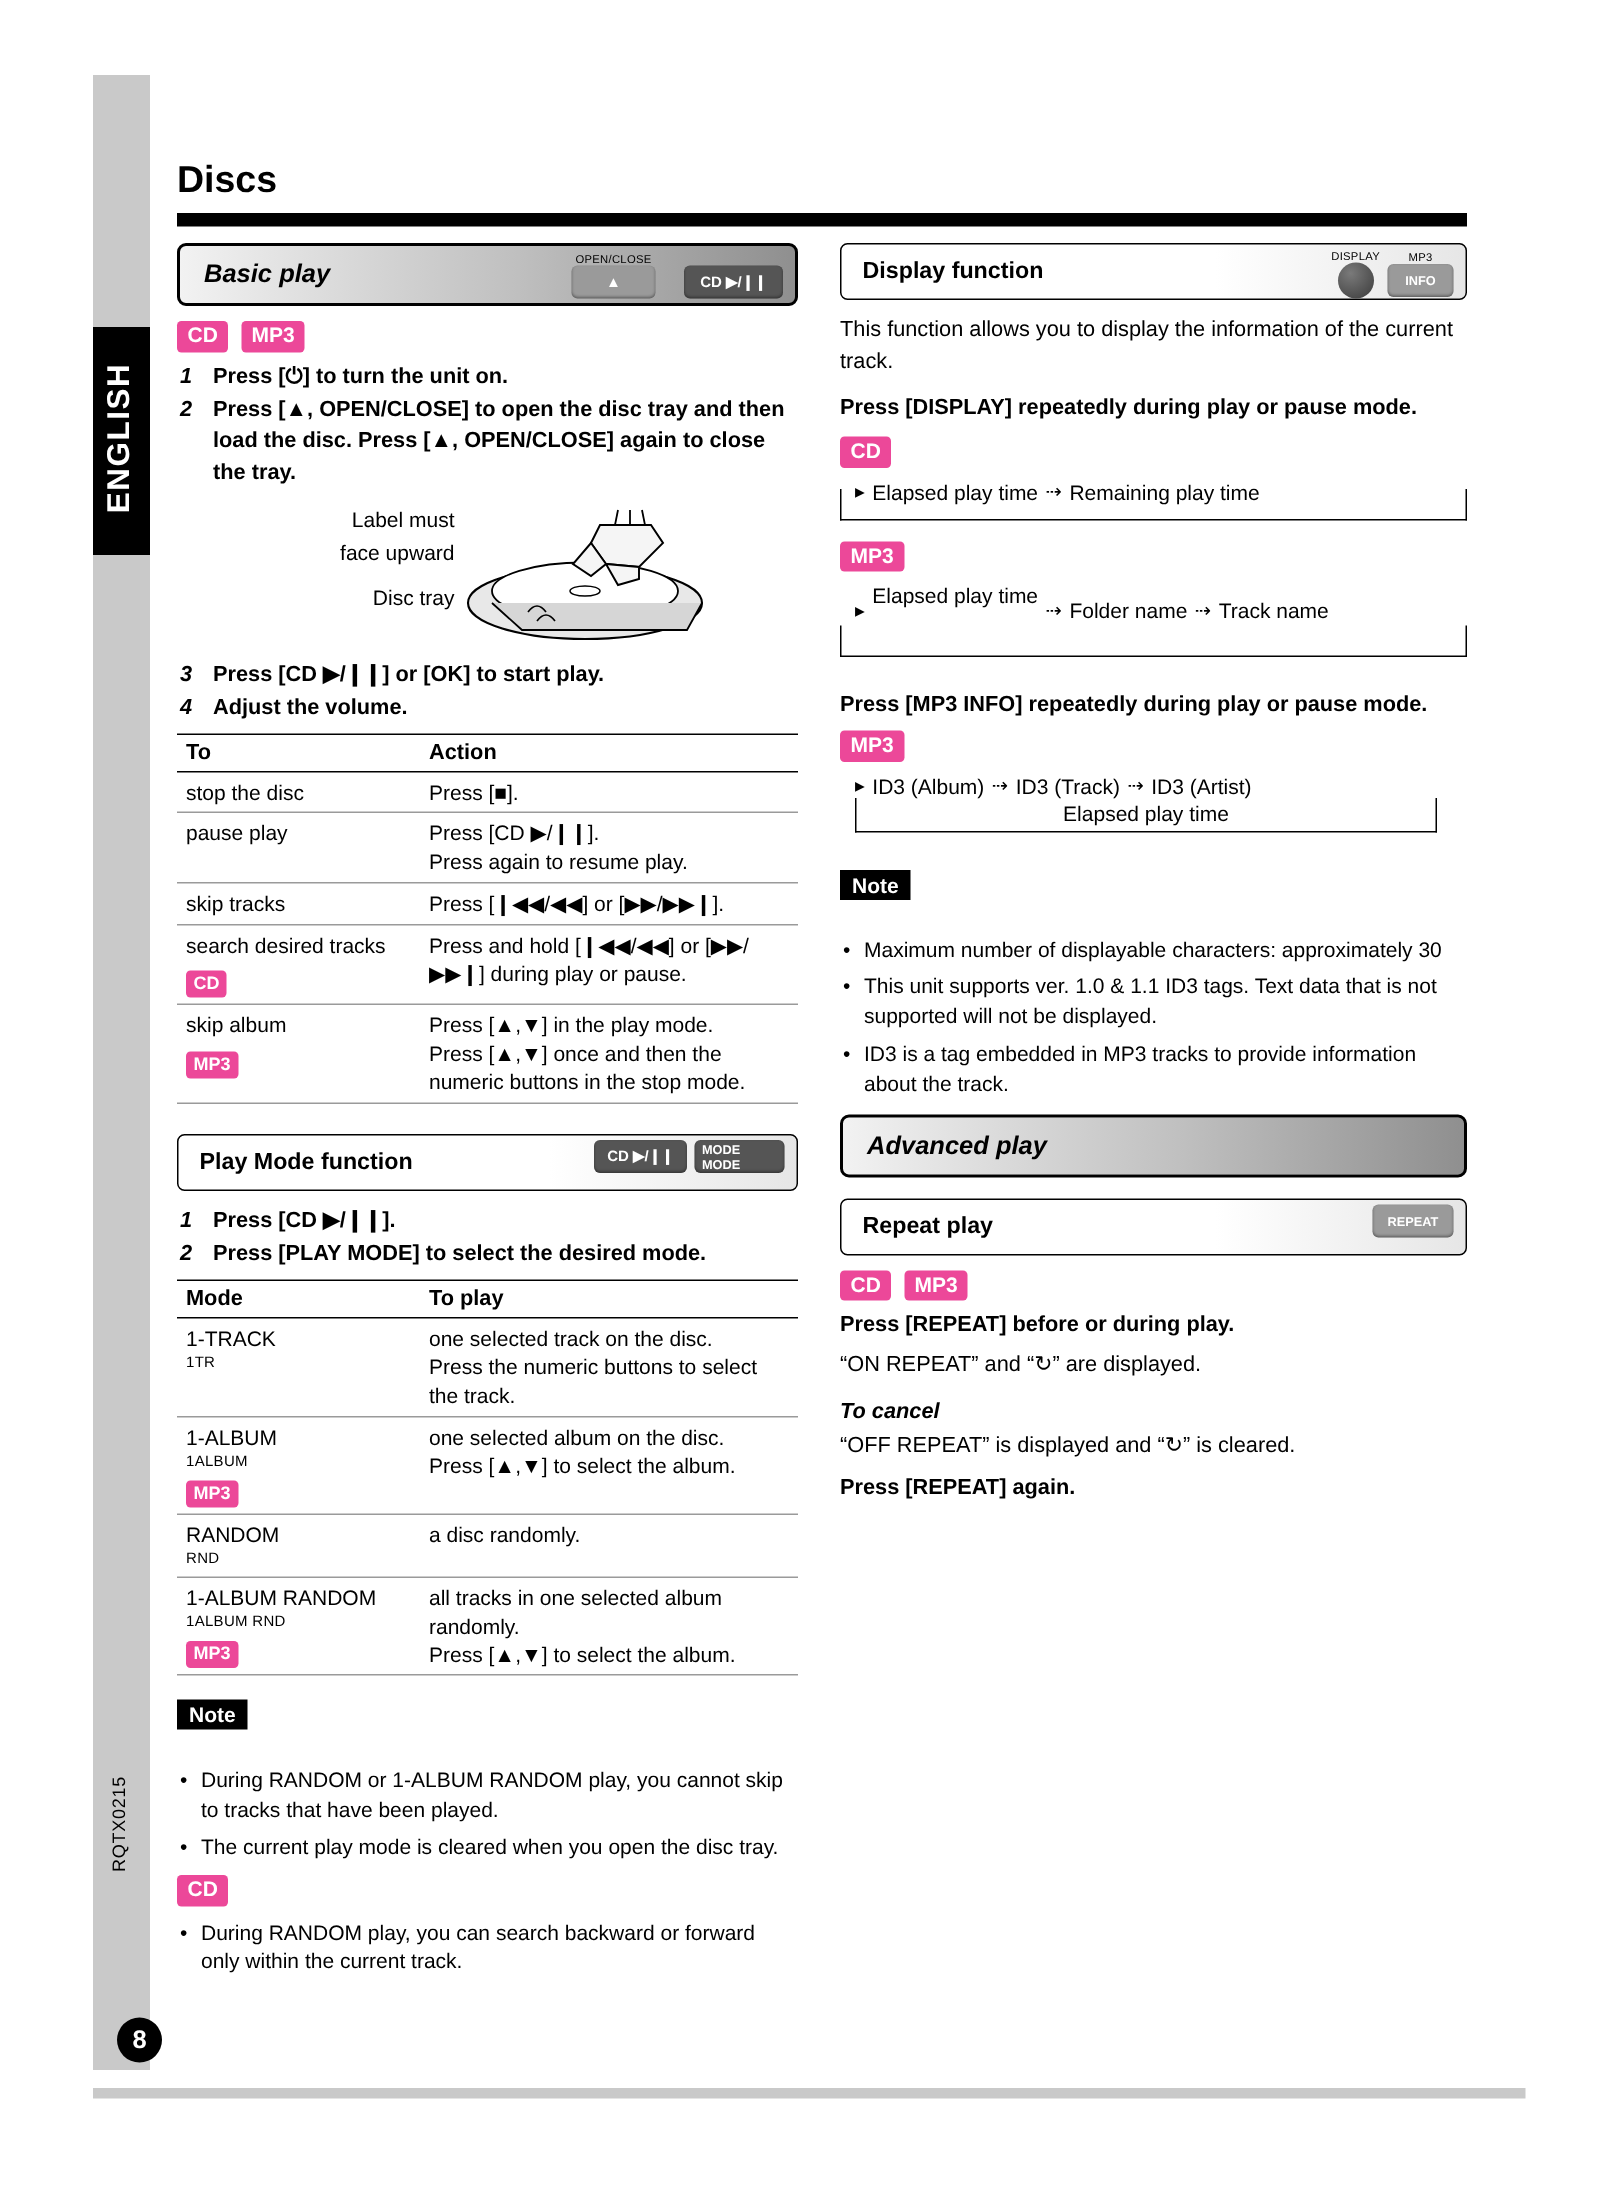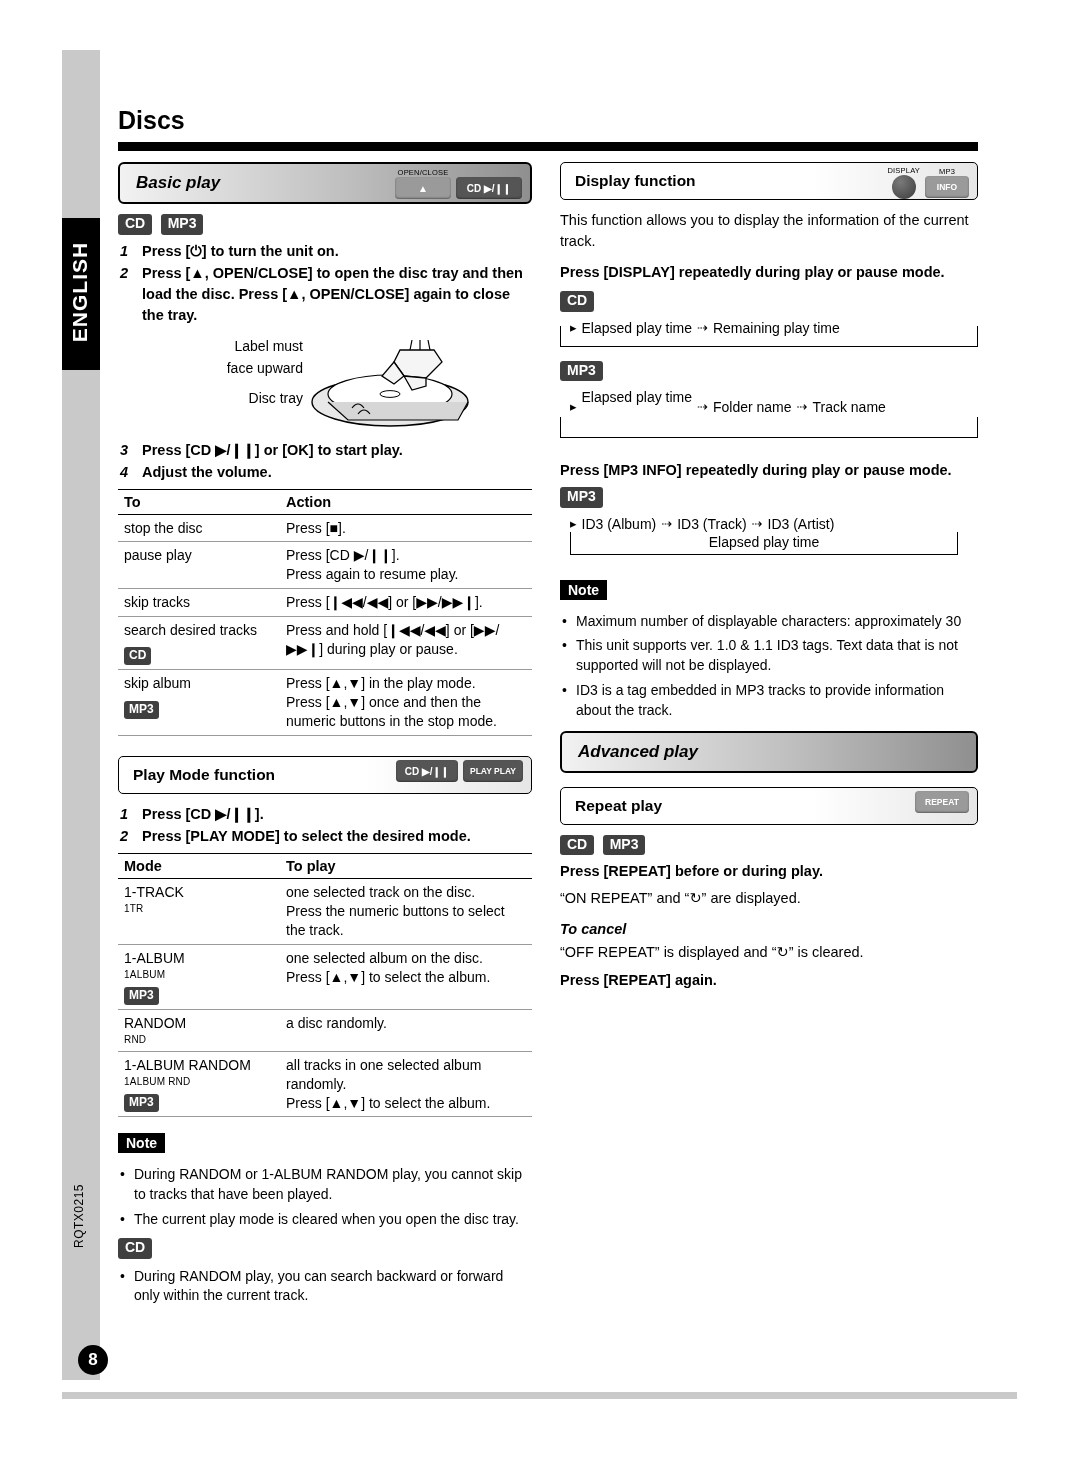--- a/index.html
+++ b/index.html
@@ -131,21 +131,21 @@
     font-weight: bold;
     padding-left: 16px;
     font-style: italic;
   }
   .sec-bar .sec-icons {
     position: absolute;
     right: 8px;
     top: 4px;
     display: flex;
     align-items: flex-end;
-    gap: 5px;
+    gap: 19px;
   }
   .subsec-bar {
     position: relative;
     height: 38px;
     border: 1.5px solid #000;
     border-radius: 5px;
     background: linear-gradient(to right, #ffffff 0%, #ffffff 60%, #e6e6e6 100%);
     display: flex;
     align-items: center;
     box-sizing: border-box;
@@ -194,21 +194,21 @@
     font-size: 7.5px;
     text-align: center;
     letter-spacing: 0.2px;
     color: #000;
   }
   .icon-stack { display: flex; flex-direction: column; align-items: center; }
 
   
   .tag {
     display: inline-block;
-    background: #404040;
+    background: #ec4899;
     color: #fff;
     font-size: 14px;
     font-weight: bold;
     padding: 1px 7px 2px 7px;
     border-radius: 3px;
     line-height: 1.25;
     vertical-align: middle;
   }
   .tag.small {
     font-size: 12px;
@@ -266,21 +266,21 @@
   .note-label {
     display: inline-block;
     background: #000;
     color: #fff;
     font-size: 14px;
     font-weight: bold;
     padding: 2px 8px;
     margin-bottom: 4px;
   }
   ul.bullets {
-    margin: 8px 0 0 0;
+    margin: 20px 0 0 0;
     padding: 0;
     list-style: none;
   }
   ul.bullets li {
     position: relative;
     padding-left: 16px;
     font-size: 14px;
     line-height: 1.42;
     margin-bottom: 5px;
   }
@@ -447,21 +447,21 @@
         <td style="white-space:pre-line;">Press [▲,▼] in the play mode.
 Press [▲,▼] once and then the numeric buttons in the stop mode.</td>
       </tr>
     </tbody>
       </table>
 
     <div class="subsec-bar" style="margin-top:20px;">
       <div class="sec-title">Play Mode function</div>
       <div class="sec-icons">
         <div class="btn-pill" style="width:52px;">CD ▶/❙❙</div>
-        <div class="btn-pill" style="width:50px;font-size:8.5px;">PLAY PLAY</div>
+        <div class="btn-pill" style="width:50px;font-size:8.5px;">MODE MODE</div>
       </div>
     </div>
 
     <ol class="steps" style="margin-top:10px;">
       <li>
         <span class="n">1</span>
         <span>Press [CD ▶/❙❙].</span>
       </li>
       <li>
         <span class="n">2</span>

